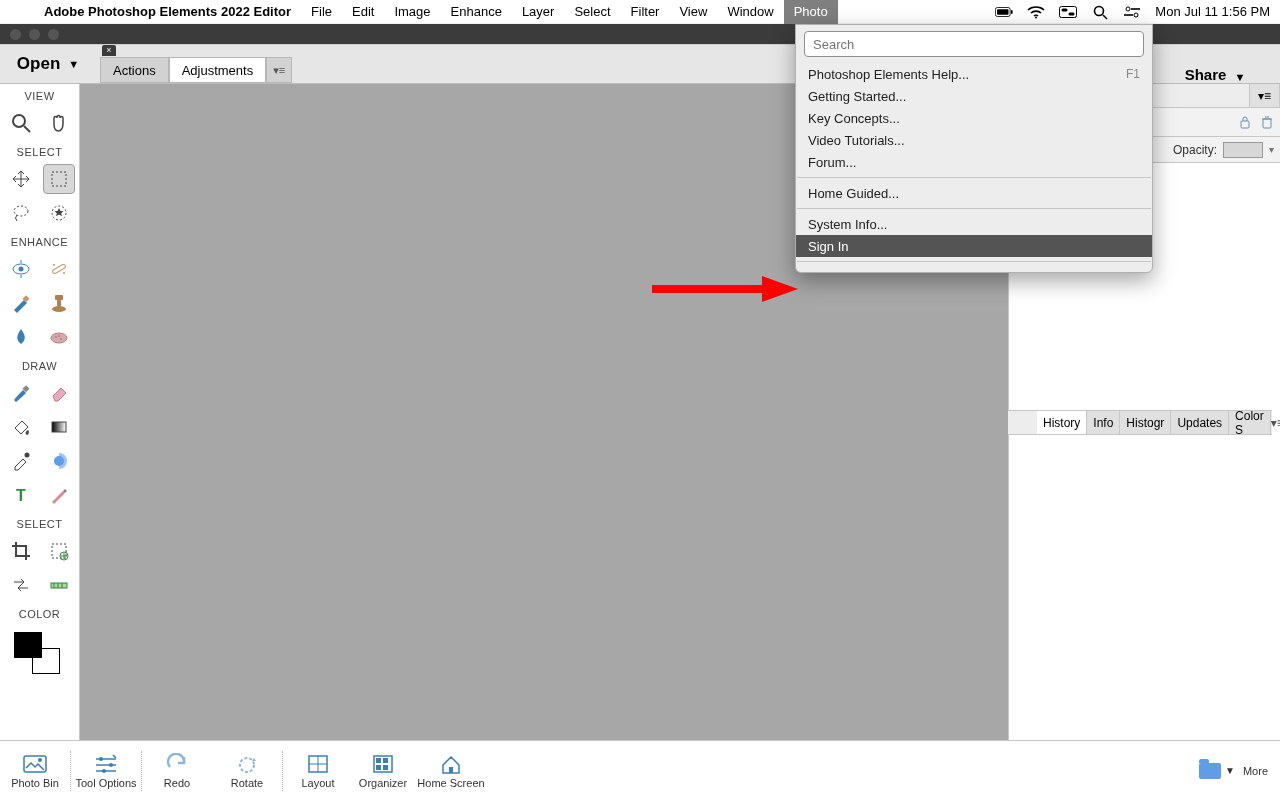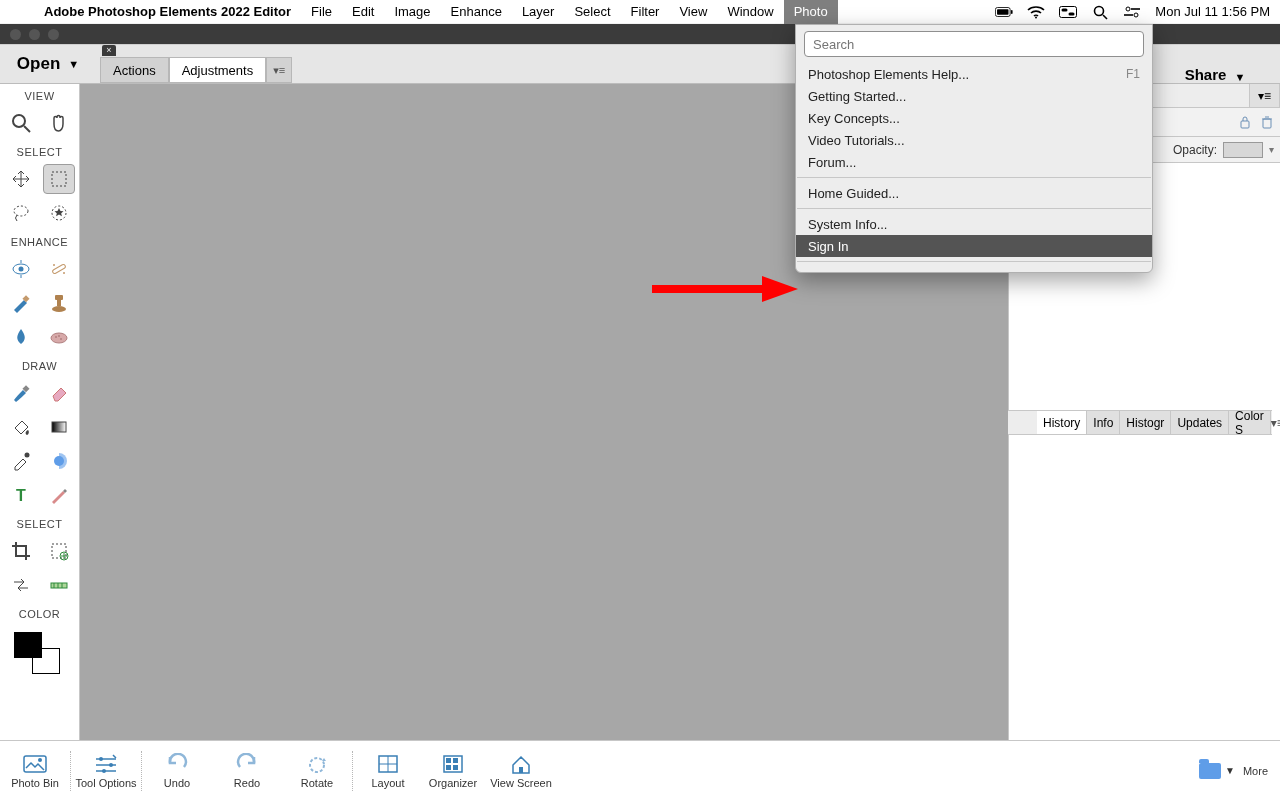--- a/index.html
+++ b/index.html
@@ -419,27 +419,20 @@
         <circle cx="8" cy="6" r="2" fill="#3a7fb5"></circle>
         <circle cx="18" cy="12" r="2" fill="#3a7fb5"></circle>
         <circle cx="11" cy="18" r="2" fill="#3a7fb5"></circle>
         <path d="M20 2 l3 3" stroke="#3a7fb5" stroke-width="1.5"></path>
       </svg>
     <span>Tool Options</span>
   </div>
   <div class="bb-sep"></div>
   <div class="bb-item">
     <svg width="26" height="22" viewBox="0 0 26 22">
-        <path d="M20 14 A8 8 0 1 0 6 10" fill="none" stroke="#8fb7d9" stroke-width="2.5"></path>
-        <path d="M6 4 v6 h6" fill="none" stroke="#8fb7d9" stroke-width="2.5"></path>
-      </svg>
-    <span>Undo</span>
-  </div>
-  <div class="bb-item">
-    <svg width="26" height="22" viewBox="0 0 26 22">
         <path d="M6 14 A8 8 0 1 1 20 10" fill="none" stroke="#8fb7d9" stroke-width="2.5"></path>
         <path d="M20 4 v6 h-6" fill="none" stroke="#8fb7d9" stroke-width="2.5"></path>
       </svg>
     <span>Redo</span>
   </div>
   <div class="bb-item">
     <svg width="26" height="22" viewBox="0 0 26 22">
         <circle cx="13" cy="12" r="7" fill="none" stroke="#8fb7d9" stroke-width="2" stroke-dasharray="3 2"></circle>
         <path d="M20 5 l2 3 -4 0 z" fill="#8fb7d9"></path>
       </svg>
@@ -462,21 +455,21 @@
         <rect x="6" y="12" width="5" height="5" fill="#3a7fb5"></rect>
         <rect x="13" y="12" width="5" height="5" fill="#3a7fb5"></rect>
       </svg>
     <span>Organizer</span>
   </div>
   <div class="bb-item" style="width:76px">
     <svg width="26" height="22" viewBox="0 0 26 22">
         <path d="M5 12 L13 4 L21 12 V20 H5 z" fill="none" stroke="#3a7fb5" stroke-width="1.5"></path>
         <rect x="11" y="14" width="4" height="6" fill="#3a7fb5"></rect>
       </svg>
-    <span>View Screen</span>
+    <span>Home Screen</span>
   </div>
   <div class="bb-right">
     <div class="folder-ic"></div>
     <span style="font-size:10px">▼</span>
     <span style="margin-left:4px">More</span>
   </div>
 </div>
 
 <div class="help-menu">
   <div class="help-search">

